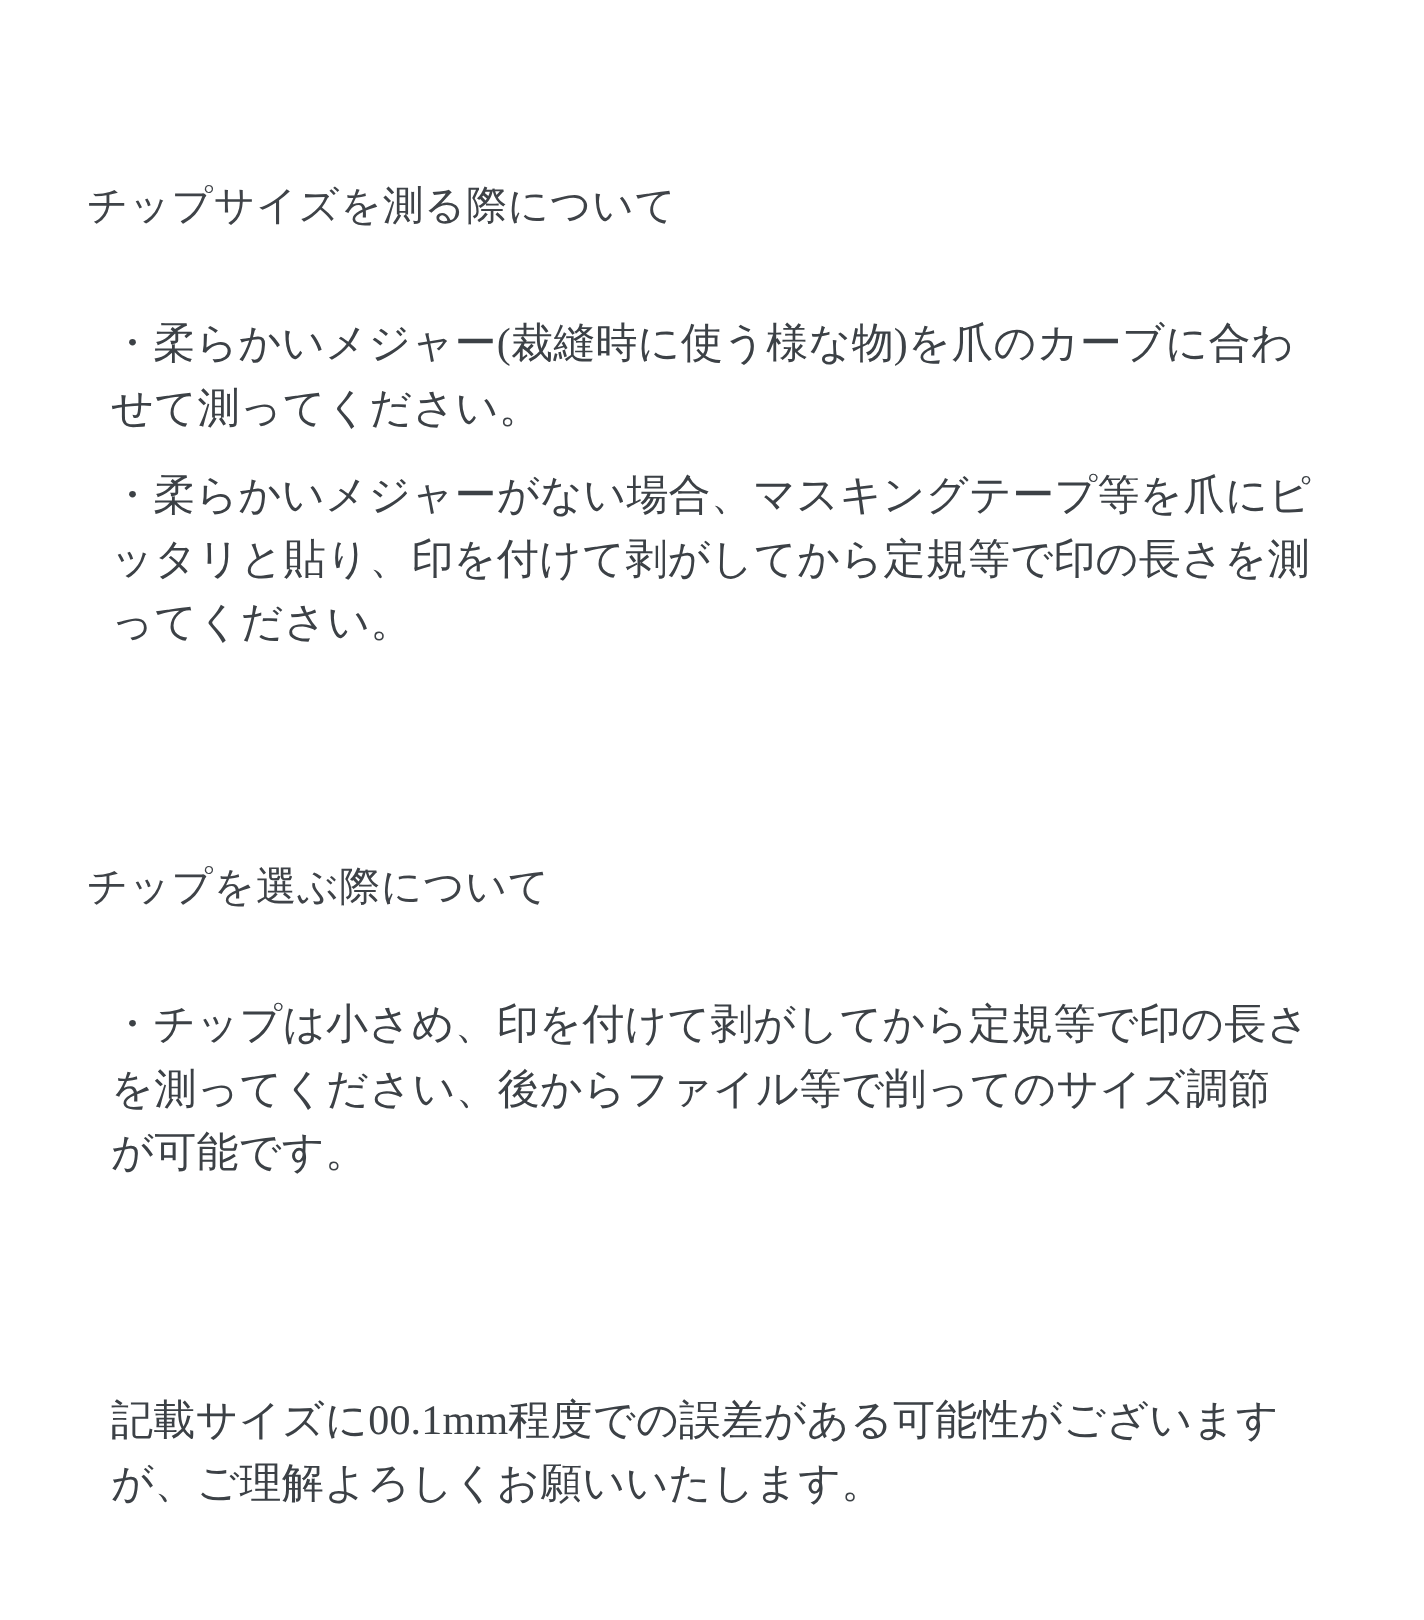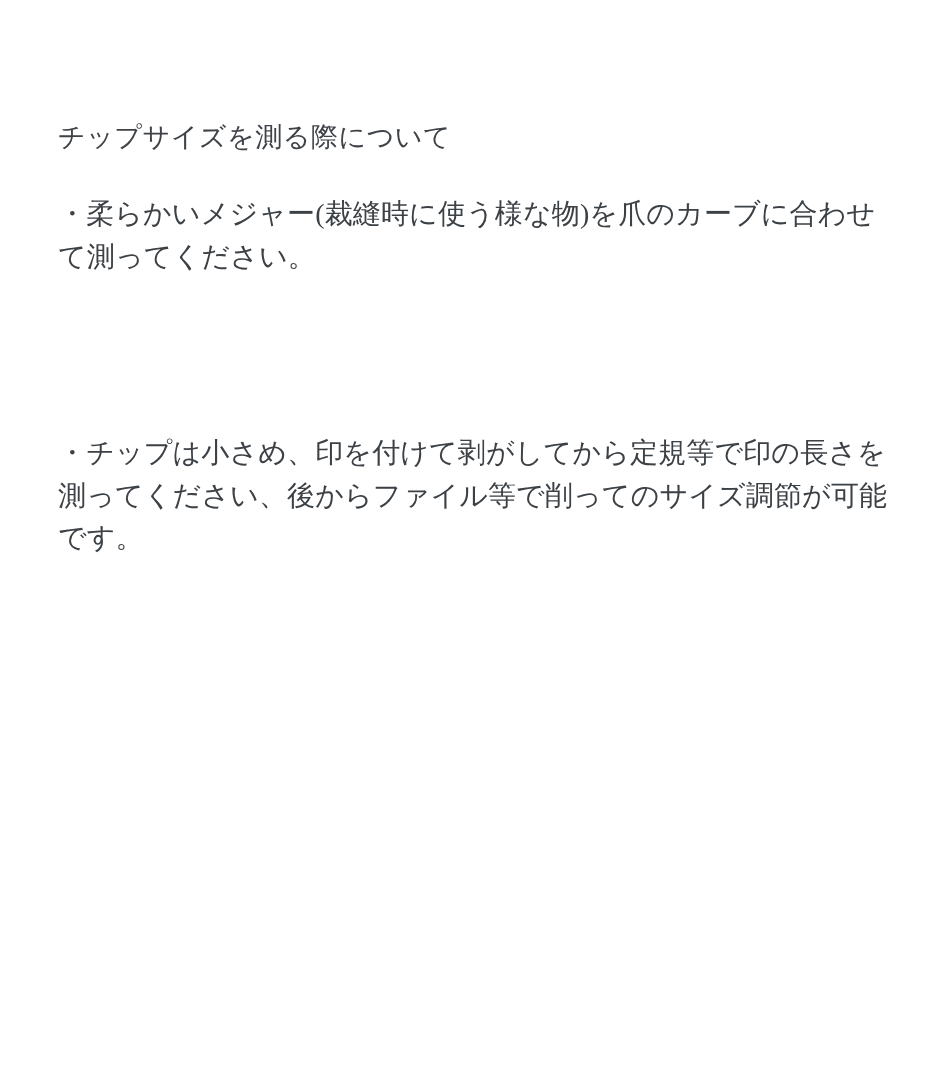--- a/index.html
+++ b/index.html
@@ -27,21 +27,21 @@
     letter-spacing: 0.02em;
     color: #3f4348;
     margin: 0;
     white-space: pre-wrap;
   }
   .para {
     font-size: 28px;
     line-height: 1.52;
     letter-spacing: 0.005em;
     color: #3c4146;
-    margin: 0;
+    margin: 16px;
     white-space: pre-wrap;
   }
   .spacer-title-body {
     height: 36px;
   }
   .spacer-section {
     height: 118px;
   }
   .spacer-section-2 {
     height: 104px;
@@ -52,25 +52,30 @@
 </style>
 </head>
 <body>
 
 <div class="page">
 
   <div class="block-top">
     <p class="section-title">チップサイズを測る際について</p>
     <div class="spacer-title-body"></div>
     <p class="para">・柔らかいメジャー(裁縫時に使う様な物)を爪のカーブに合わせて測ってください。</p>
+    <p class="para">・柔らかいメジャーがない場合、マスキングテープ等を爪にピッタリと貼り、印を付けて剥がしてから定規等で印の長さを測ってください。</p>
   </div>
 
   <div class="spacer-section"></div>
 
   <div>
+    <p class="section-title">チップを選ぶ際について</p>
     <div class="spacer-title-body"></div>
     <p class="para">・チップは小さめ、印を付けて剥がしてから定規等で印の長さを測ってください、後からファイル等で削ってのサイズ調節が可能です。</p>
   </div>
 
   <div class="spacer-section-2"></div>
 
+  <div>
+    <p class="para">記載サイズに00.1mm程度での誤差がある可能性がございますが、ご理解よろしくお願いいたします。</p>
+  </div>
 
 </div>
 
 </body></html>

